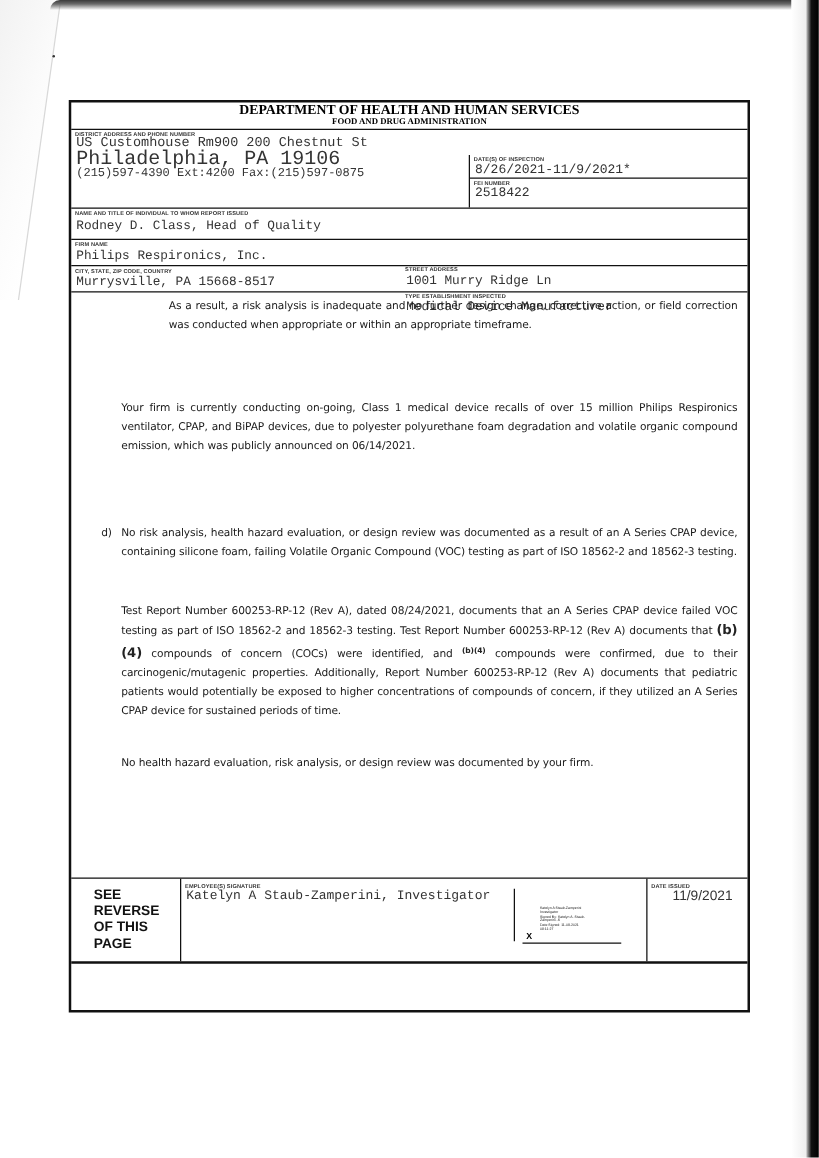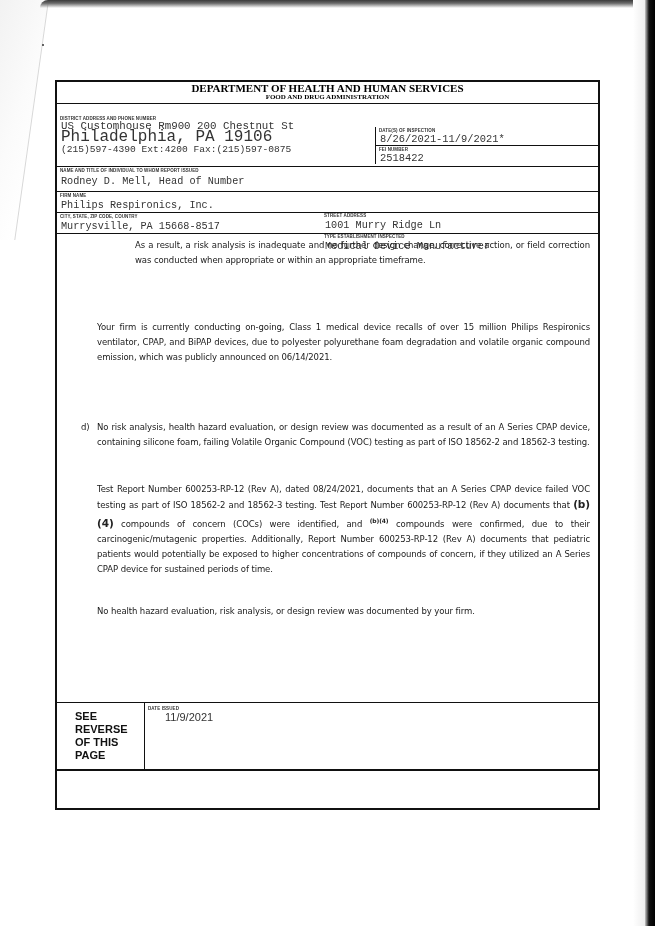--- a/index.html
+++ b/index.html
@@ -105,21 +105,21 @@
 <div class="right-gutter"></div>
 <div class="right-edge"></div>
 <div class="speck"></div>
 
 <div class="form">
   <div class="hdr">
     <div class="l1">DEPARTMENT OF HEALTH AND HUMAN SERVICES</div>
     <div class="l2">FOOD AND DRUG ADMINISTRATION</div>
   </div>
 
-  <div class="row" style="height:62px;align-items:center;">
+  <div class="row" style="height:62px;">
     <div class="cell" style="width:318px;">
       <div class="lbl">DISTRICT ADDRESS AND PHONE NUMBER</div>
       <div class="val" style="font-size:10.8px;line-height:11.5px;">US Customhouse Rm900 200 Chestnut St</div>
       <div class="val" style="font-size:16px;line-height:11.5px;">Philadelphia, PA 19106</div>
       <div class="val" style="font-size:9.6px;line-height:11.5px;">(215)597-4390 Ext:4200 Fax:(215)597-0875</div>
     </div>
     <div class="cell" style="flex:1;">
       <div class="sub" style="height:18px;">
         <div class="lbl">DATE(S) OF INSPECTION</div>
         <div class="val" style="font-size:10.4px;">8/26/2021-11/9/2021*</div>
@@ -127,21 +127,21 @@
       <div>
         <div class="lbl">FEI NUMBER</div>
         <div class="val" style="font-size:10.4px;">2518422</div>
       </div>
     </div>
   </div>
 
   <div class="row" style="height:24px;">
     <div class="cell" style="flex:1;">
       <div class="lbl">NAME AND TITLE OF INDIVIDUAL TO WHOM REPORT ISSUED</div>
-      <div class="val" style="padding-top:3px;">Rodney D. Mell, Head of Number</div>
+      <div class="val" style="padding-top:3px;">Rodney D. Class, Head of Quality</div>
     </div>
   </div>
 
   <div class="row" style="height:20px;">
     <div class="cell" style="width:263px;">
       <div class="lbl">FIRM NAME</div>
       <div class="val" style="padding-top:2px;">Philips Respironics, Inc.</div>
     </div>
     <div class="cell" style="flex:1;">
       <div class="lbl">STREET ADDRESS</div>
@@ -173,19 +173,33 @@
     <div class="para p5">No health hazard evaluation, risk analysis, or design review was documented by your firm.</div>
   </div>
 
   <div class="sig-row">
     <div class="see">
       <div>
         <div>SEE REVERSE</div>
         <div>OF THIS PAGE</div>
       </div>
     </div>
+    <div class="sig-main">
+      <div class="lbl" style="padding-top:3px;">EMPLOYEE(S) SIGNATURE</div>
+      <div class="sig-name">Katelyn A Staub-Zamperini, Investigator</div>
+      <div class="sig-box">
+        <div class="sig-stamp">Katelyn A Staub-Zamperini
+Investigator
+Signed By: Katelyn A. Staub-
+Zamperini -S
+Date Signed: 11-09-2021
+08:11:27</div>
+        <div class="sig-x">X</div>
+        <div class="sig-line"></div>
+      </div>
+    </div>
     <div class="date-box">
       <div class="lbl" style="padding-top:3px;">DATE ISSUED</div>
       <div class="date-val">11/9/2021</div>
     </div>
   </div>
 
 </div>
 
 </body></html>

